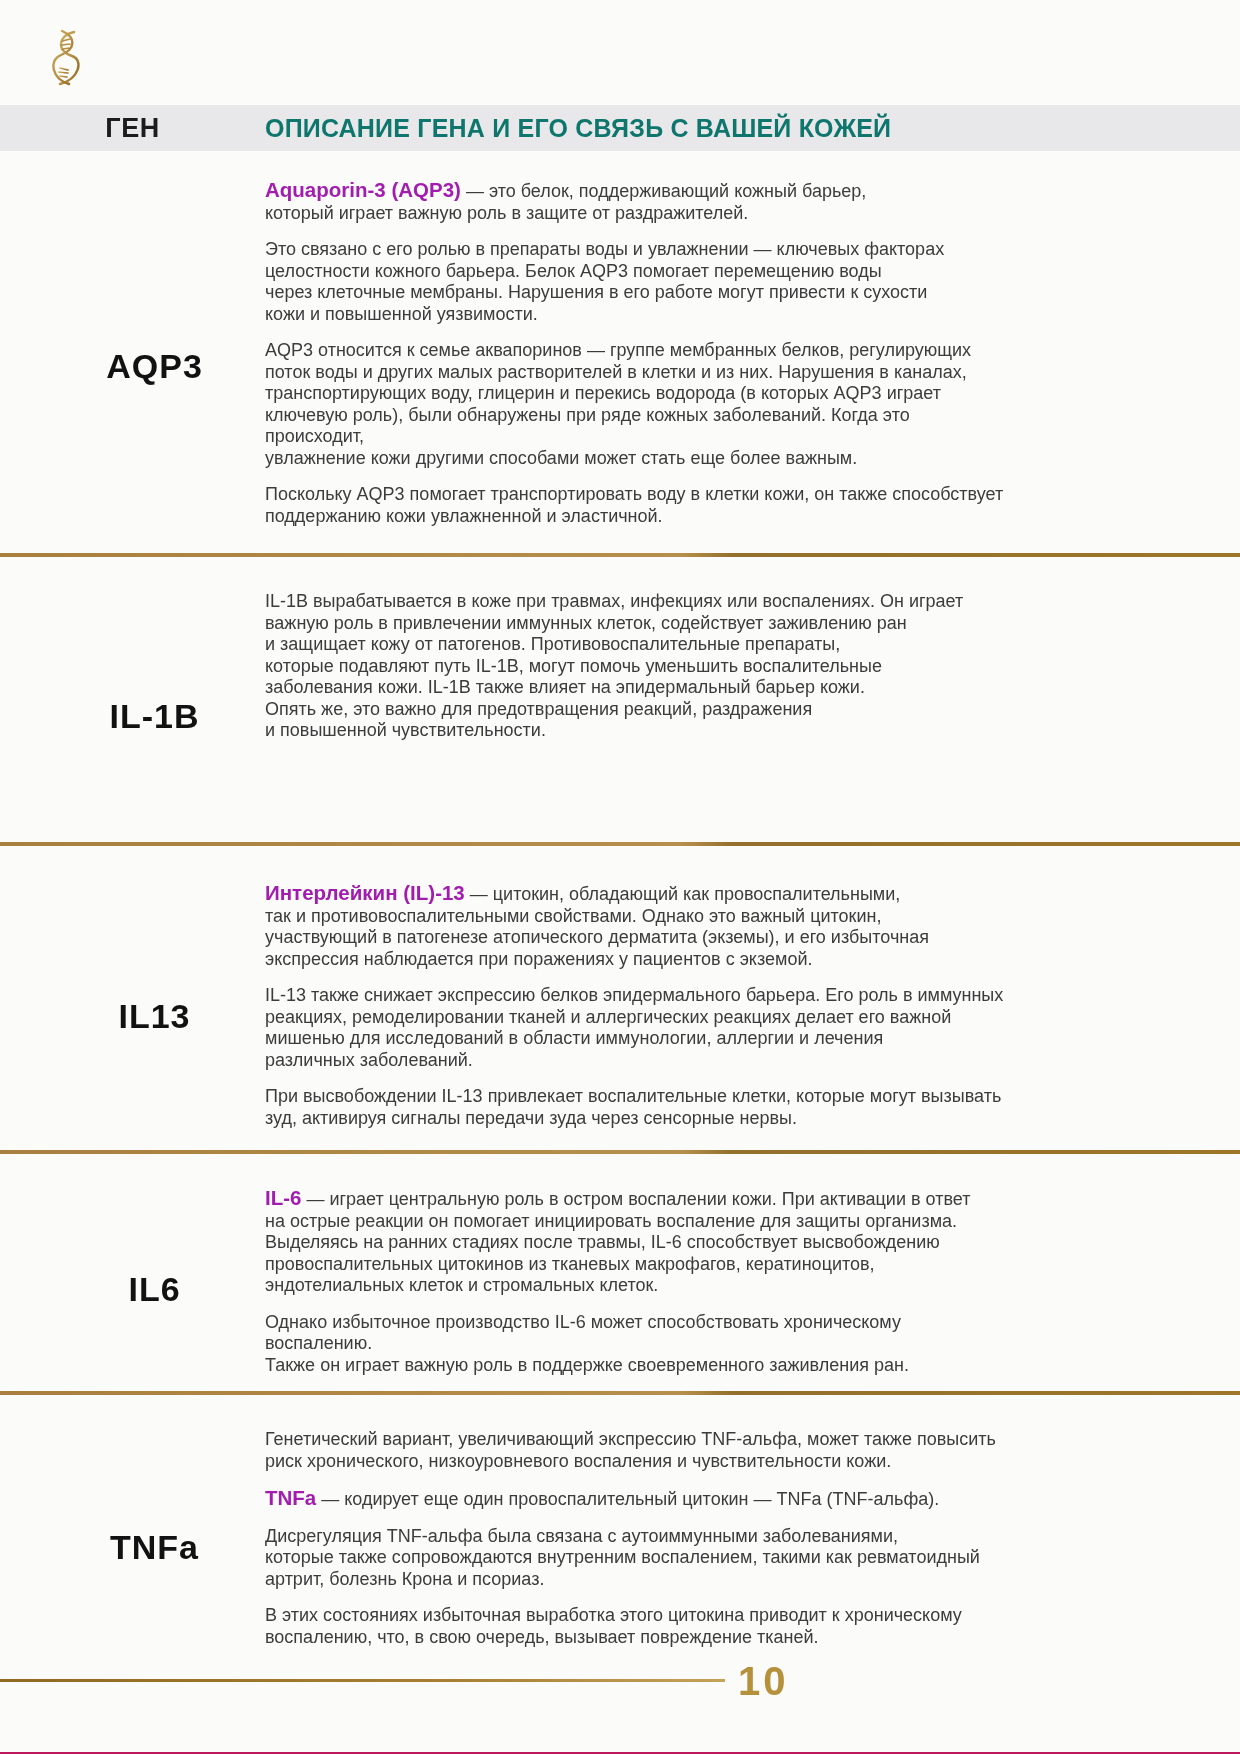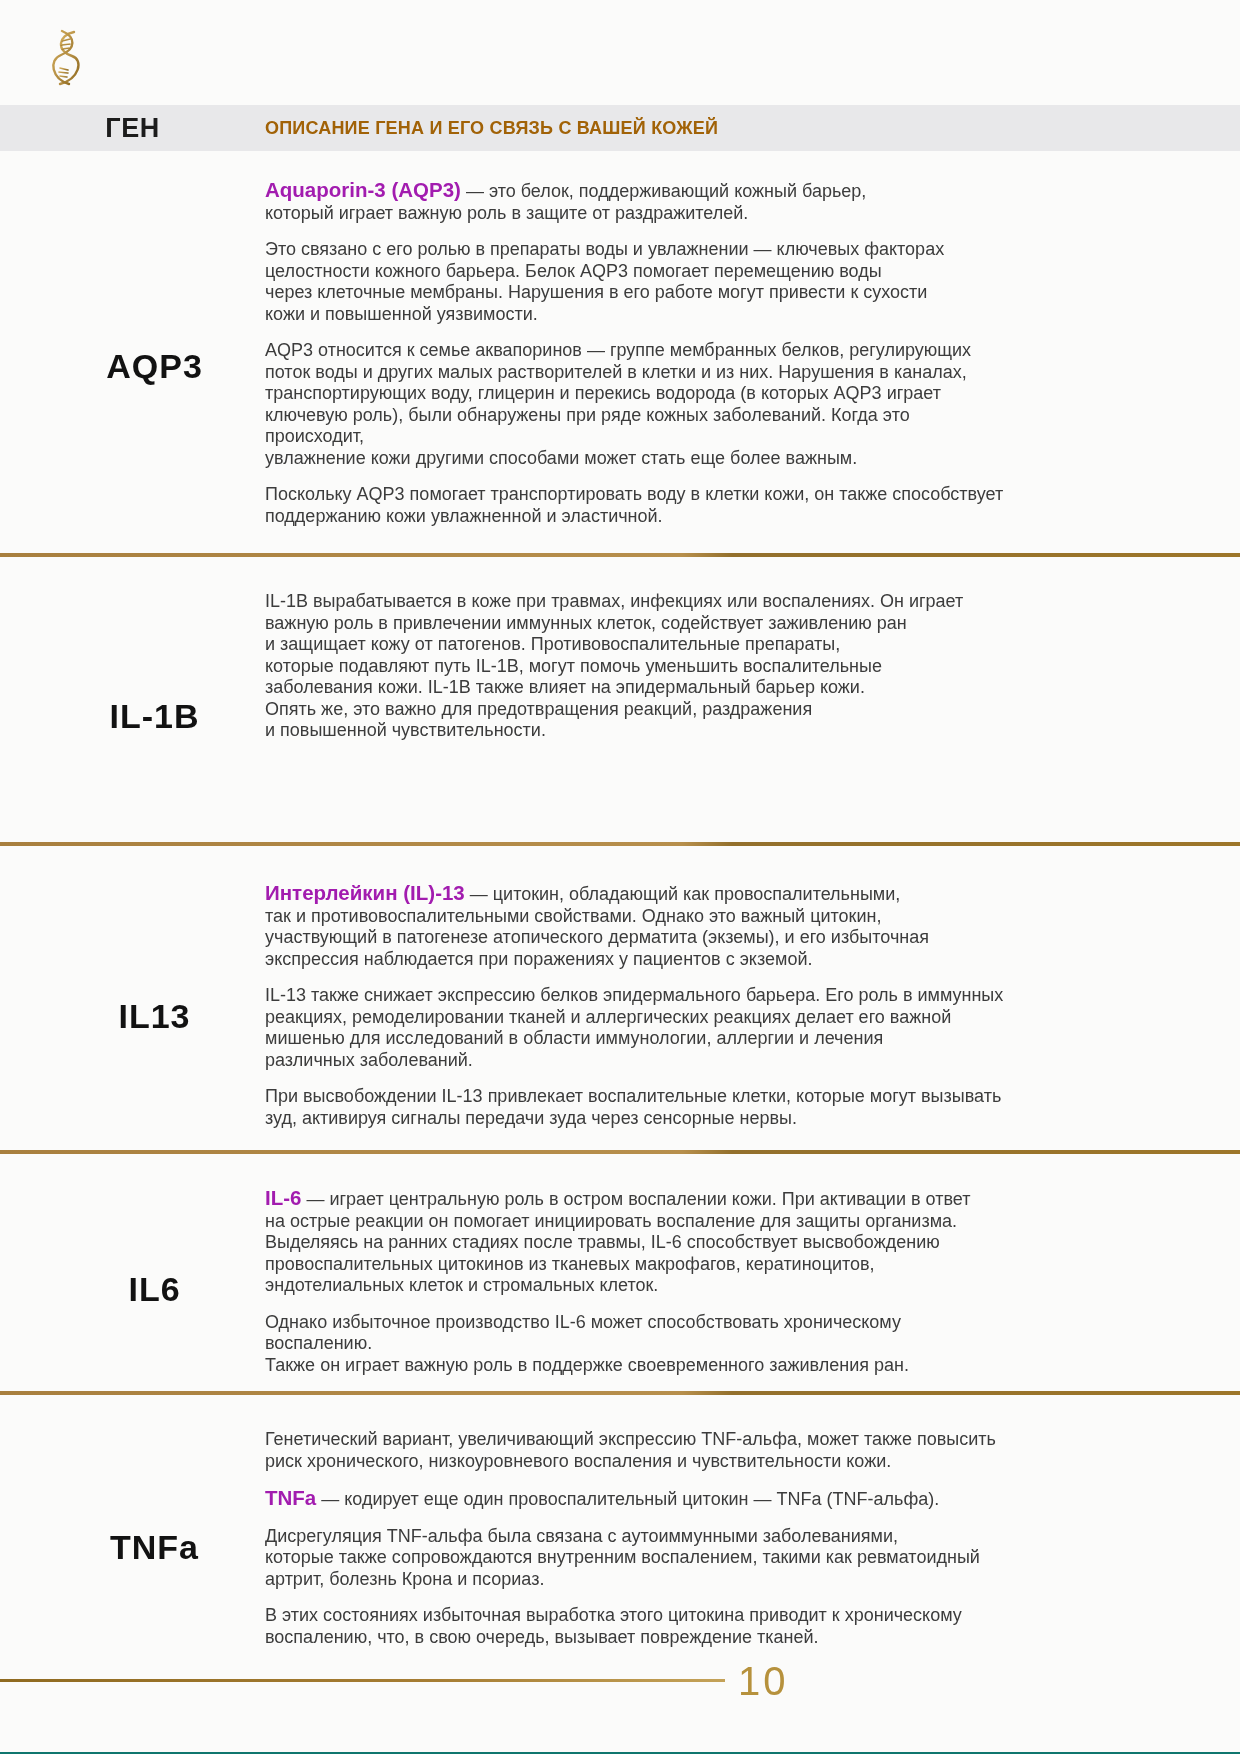--- a/index.html
+++ b/index.html
@@ -6,37 +6,37 @@
   body{
     width:1240px;height:1754px;
     background:#ffffff;
     font-family:"Liberation Sans","DejaVu Sans",sans-serif;
     position:relative;overflow:hidden;
   }
   .page{
     width:1240px;height:1754px;
     background:#fbfbfa;
     position:relative;
-    border-bottom:2px solid #0f766e;
+    border-bottom:2px solid #be185d;
     box-sizing:border-box;
   }
   
   .top-strip{height:105px;position:relative;}
   .logo{position:absolute;left:48px;top:28px;width:34px;height:60px;}
   
   .table-header{
     height:46px;background:#e8e8ea;
     display:flex;align-items:center;
   }
   .th-gene{
     width:265px;text-align:center;
     font-weight:bold;font-size:27px;color:#1c1c1c;letter-spacing:.5px;
   }
   .th-desc{
-    font-weight:bold;font-size:18px;color:#a16207;letter-spacing:.2px;
+    font-weight:bold;font-size:25px;color:#0f766e;letter-spacing:.2px;
   }
   
   .gene-row{
     display:flex;box-sizing:border-box;
   }
   .gene-row + .gene-row{
     border-top:4px solid #a07a33;
     border-image:linear-gradient(90deg,#a87f3e 0%,#b78f4c 55%,#93702c 59%,#9d7629 100%) 1;
   }
   .gene-col{
@@ -64,21 +64,21 @@
   section[data-name="gene-section-il6"]{min-height:227px;padding-top:33px;}
   section[data-name="gene-section-tnfa"]{min-height:274px;padding-top:34px;}
   
   .footer{position:relative;height:99px;}
   .footer-line{
     position:absolute;left:0;top:14px;width:725px;height:3px;
     background:linear-gradient(90deg,#8f6a20 0%,#a67d33 60%,#c4a258 100%);
   }
   .page-number{
     position:absolute;left:738px;top:-6px;
-    font-size:40px;font-weight:400;letter-spacing:3px;color:#b6913c;
+    font-size:40px;font-weight:700;letter-spacing:3px;color:#b6913c;
   }
 </style>
 </head>
 <body>
 
 <div class="page" data-name="report-page">
 
   <div class="top-strip" data-name="top-strip">
     <svg class="logo" data-name="dna-helix-icon" viewBox="0 0 34 58" xmlns="http://www.w3.org/2000/svg">
       <defs>

